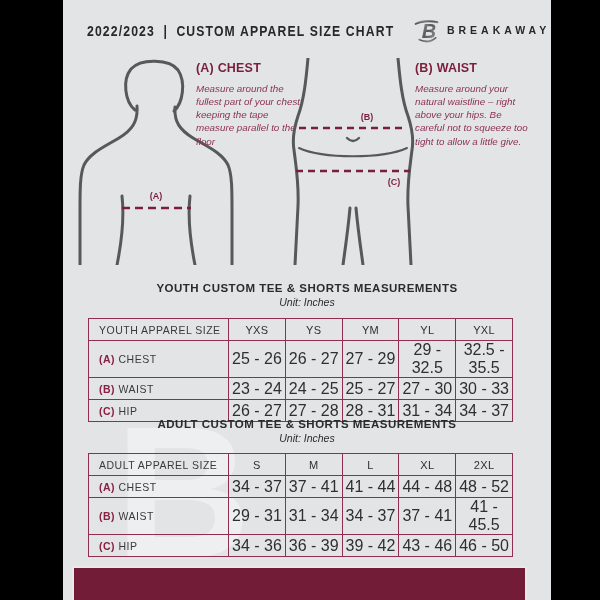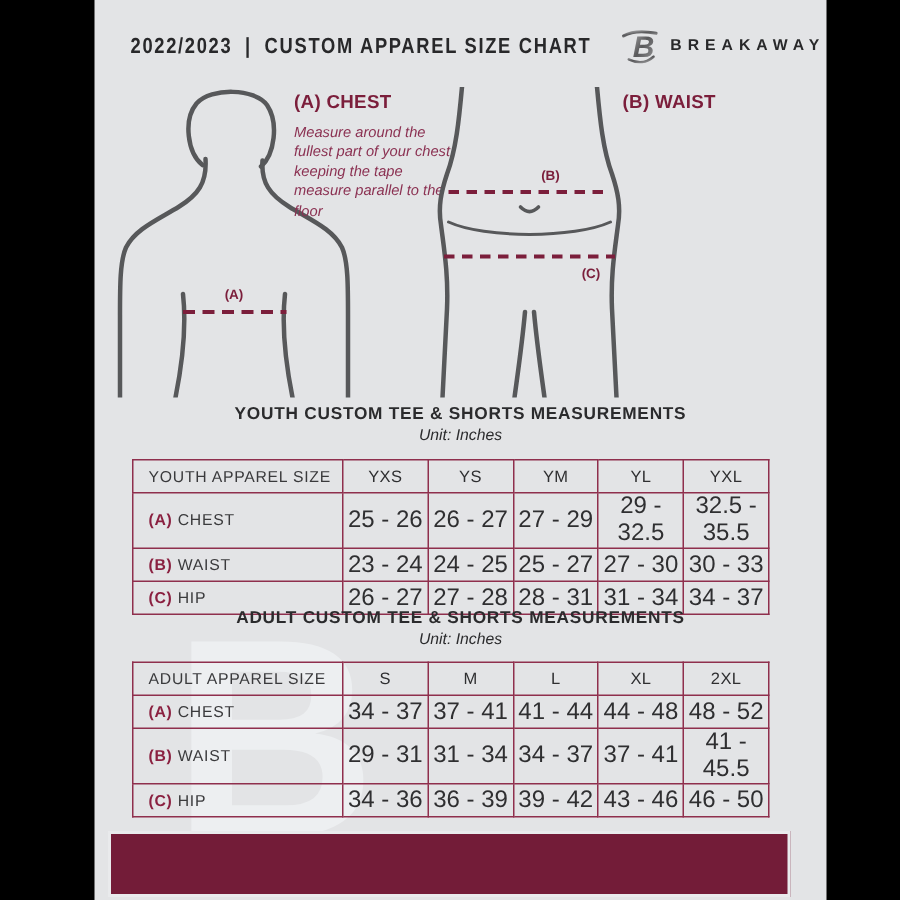--- a/index.html
+++ b/index.html
@@ -35,21 +35,21 @@
   table.size-table th,table.size-table td{
     border:1px solid #8f2f4d;height:21px;padding:0;text-align:center;
     font-size:16px;color:#2f2f31;background:transparent;}
   table.size-table th{font-weight:400;font-size:11px;letter-spacing:0.3px;}
   table.size-table .rowhead{text-align:left;padding-left:10px;font-weight:400;
     letter-spacing:0.5px;color:#3a3a3c;font-size:10.5px;}
   .key{font-weight:700;color:#8a2040;}
   
   .watermark{position:absolute;left:52px;top:398px;font-size:188px;line-height:1;
     font-weight:700;color:#edeff1;z-index:0;pointer-events:none;}
-  .over{z-index:1;}
+  .over{z-index:1;margin-top:12px;}
   .footer-bar{position:absolute;left:9px;top:554px;width:451px;height:40px;
     background:#731c38;border:2px solid #e9eaec;}
   svg text{font-family:"Liberation Sans",sans-serif;}
 </style>
 </head>
 <body>
 
 <div class="page">
 
   <div class="header">
@@ -102,20 +102,21 @@
       <path d="M65,150 C67,172 70,192 72,207"></path>
     </g>
     <line x1="8" y1="70" x2="116" y2="70" stroke="#7b1e3b" stroke-width="2.6" stroke-dasharray="7,5"></line>
     <text x="76" y="62" text-anchor="middle" font-size="9" font-weight="bold" fill="#7b1e3b">(B)</text>
     <line x1="5" y1="113" x2="119" y2="113" stroke="#7b1e3b" stroke-width="2.6" stroke-dasharray="7,5"></line>
     <text x="103" y="127" text-anchor="middle" font-size="9" font-weight="bold" fill="#7b1e3b">(C)</text>
   </svg>
 
   <div class="guide-block" style="left:352px;top:61px;width:114px">
     <div class="guide-heading">(B) WAIST</div>
+    <div class="guide-body">Measure around your natural waistline – right above your hips. Be careful not to squeeze too tight to allow a little give.</div>
   </div>
 
 
   <div class="watermark">B</div>
 
   <div class="sec-title over" style="top:270px">YOUTH CUSTOM TEE &amp; SHORTS MEASUREMENTS</div>
   <div class="sec-unit over" style="top:284px">Unit: Inches</div>
 
   <table class="size-table over" style="top:306px">
     <colgroup>

